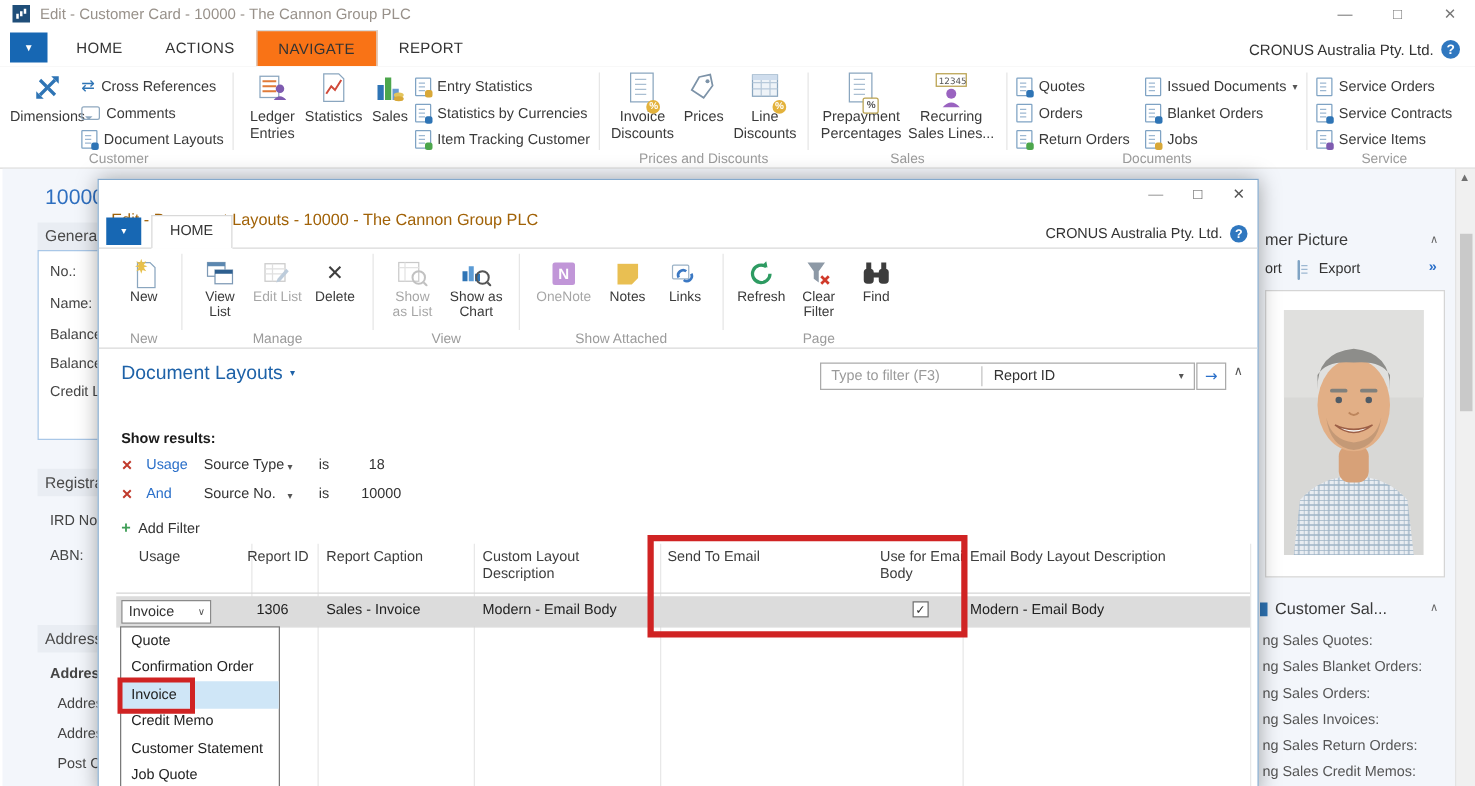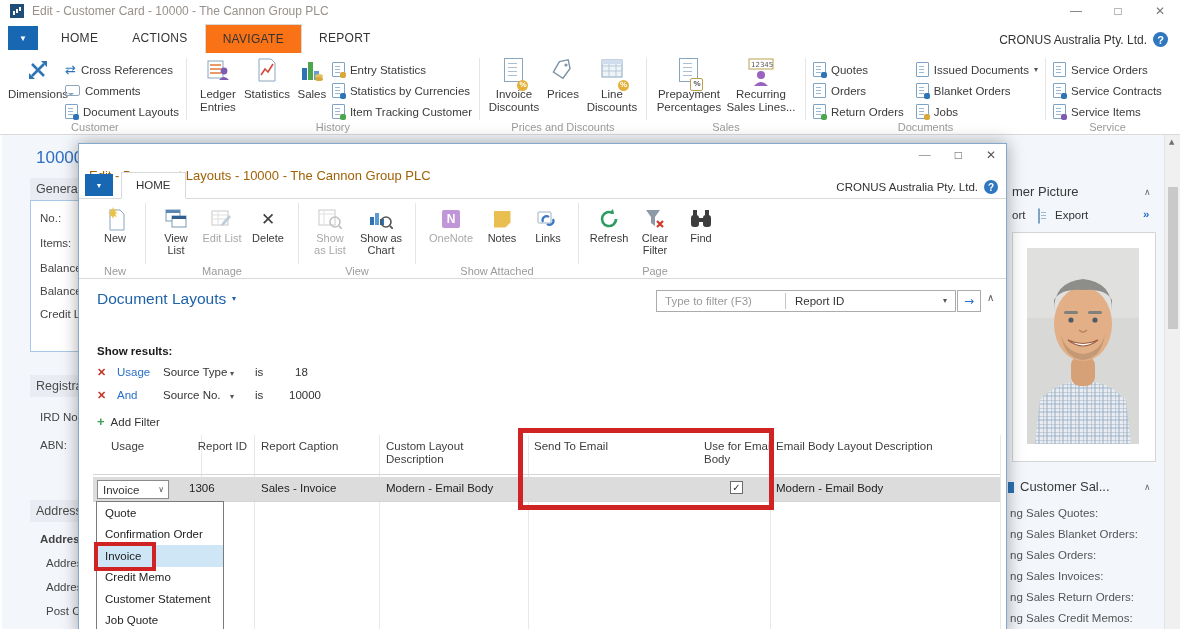--- a/index.html
+++ b/index.html
@@ -189,21 +189,20 @@
           </div>
         <div class="smallitem">
             <span class="doc blue"></span>
             <span>Statistics by Currencies</span>
           </div>
         <div class="smallitem">
             <span class="doc green"></span>
             <span>Item Tracking Customer</span>
           </div>
       </div>
-      <span class="glabel">History</span>
     </div>
     <div class="rsep"></div>
     <div class="rgroup">
       <div class="bigitem">
         <span class="bicon" style="position:relative">
             <span class="docbig"></span>
             <span class="pctbadge">%</span>
           </span>
         <span>Invoice Discounts</span>
       </div>
@@ -305,21 +304,21 @@
   </div>
 
   
   <div class="contentbg"></div>
 
   
   <div class="ab" style="left:36px;top:148px;font-size:17px;color:#2e6fc0;white-space:nowrap">10000 -</div>
   <div class="ab" style="left:30px;top:200px;width:60px;height:150px;border:1px solid #a9c7e7;background:#fff"></div>
   <div class="secband" style="top:178px">General</div>
   <span class="flabel" style="left:40px;top:212px">No.:</span>
-  <span class="flabel" style="left:40px;top:237px">Items:</span>
+  <span class="flabel" style="left:40px;top:237px">Name:</span>
   <span class="flabel" style="left:40px;top:262px">Balance (L</span>
   <span class="flabel" style="left:40px;top:285px">Balance D</span>
   <span class="flabel" style="left:40px;top:308px">Credit Lim</span>
   <div class="secband" style="top:375px">Registrati</div>
   <span class="flabel" style="left:40px;top:411px">IRD No.:</span>
   <span class="flabel" style="left:40px;top:439px">ABN:</span>
   <div class="secband" style="top:500px">Address &amp;</div>
   <span class="flabel" style="left:40px;top:533px;font-weight:bold">Address</span>
   <span class="flabel" style="left:46px;top:557px">Address:</span>
   <span class="flabel" style="left:46px;top:581px">Address</span>
@@ -564,21 +563,21 @@
     <span class="th" style="left:455px;top:296px">Send To Email</span>
     <span class="th" style="left:625px;top:296px;width:76px">Use for Email Body</span>
     <span class="th" style="left:697px;top:296px">Email Body Layout Description</span>
     <div class="hline" style="left:14px;top:330px;width:907px"></div>
 
     <div class="selrow"></div>
     <div class="usagectl">
       <span class="t">Invoice</span>
       <span class="c">∨</span>
     </div>
-    <span class="cell" style="left:110px;width:58px;text-align:left">1306</span>
+    <span class="cell" style="left:110px;width:58px;text-align:center">1306</span>
     <span class="cell" style="left:182px">Sales - Invoice</span>
     <span class="cell" style="left:307px">Modern - Email Body</span>
     <span class="cell" style="left:455px"></span>
     <span class="cbx">✓</span>
     <span class="cell" style="left:697px">Modern - Email Body</span>
     <div class="hline" style="left:14px;top:357px;width:907px"></div>
 
     <div class="ddlist">
       <div class="ddopt">Quote</div>
       <div class="ddopt">Confirmation Order</div>

